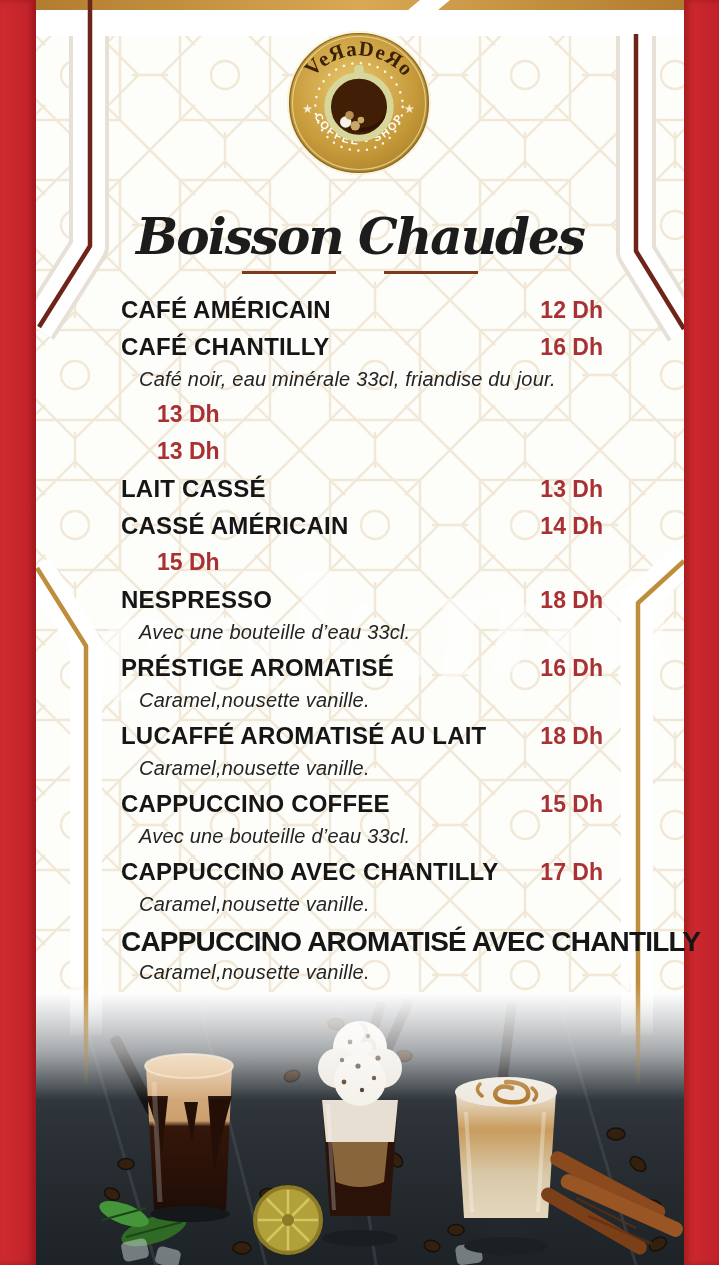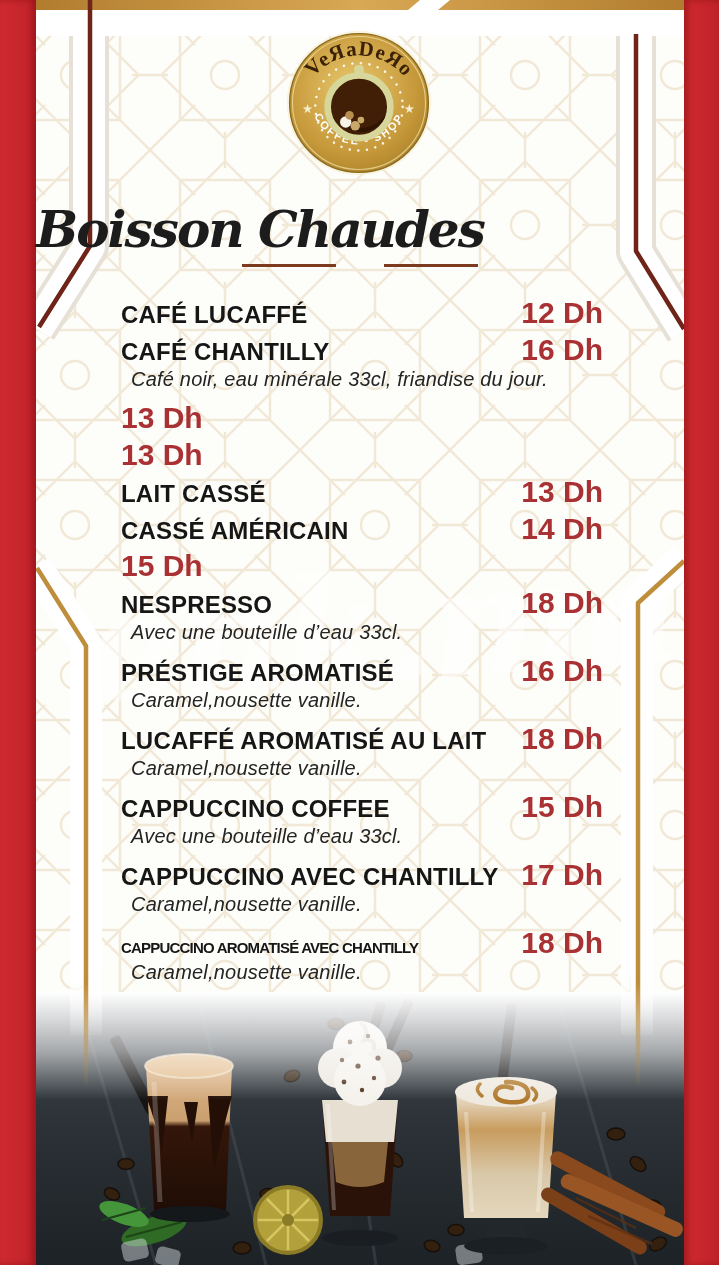--- a/index.html
+++ b/index.html
@@ -10,34 +10,34 @@
   }
   .layer{position:absolute;inset:0;pointer-events:none;}
   .z1{z-index:1}.z4{z-index:4}
 
   .side-band{position:absolute;top:0;bottom:0;width:36px;background:linear-gradient(90deg,#cf2a30,#c0222a);z-index:4;}
   .side-band.left{left:0;box-shadow:inset -4px 0 6px rgba(90,0,0,.35);}
   .side-band.right{right:0;width:35px;box-shadow:inset 4px 0 6px rgba(90,0,0,.35);}
 
   .logo{position:absolute;left:283px;top:27px;width:152px;height:152px;z-index:5;}
 
-  .title-wrap{position:absolute;left:36px;right:35px;top:205px;z-index:5;}
+  .title-wrap{position:absolute;left:36px;right:35px;top:212px;text-align:center;z-index:5;}
   .title{
     font-family:"DejaVu Serif",serif;font-style:italic;font-weight:bold;
     font-size:50px;color:#1c1c1c;letter-spacing:-2px;margin:0;line-height:1;
   }
   .title-underlines{display:flex;justify-content:center;gap:48px;margin-top:9px;}
   .title-underlines span{display:block;width:94px;height:3px;background:#7c3a1e;}
 
   .menu{position:absolute;left:121px;right:116px;top:296px;z-index:5;}
   .menu-row{display:flex;justify-content:space-between;align-items:baseline;height:31px;margin-bottom:6px;}
   .item-name{font-weight:bold;font-size:24px;color:#161616;letter-spacing:.2px;white-space:nowrap;}
-  .menu-row.condensed .item-name{font-size:15px;letter-spacing:-.8px;}
-  .item-price{font-weight:bold;font-size:30px;color:#a93134;white-space:nowrap;}
-  .item-desc{font-style:italic;font-size:20px;color:#242424;margin:-2px 0 10px 10px;letter-spacing:.2px;}
+  .menu-row.condensed .item-name{font-size:28px;letter-spacing:-.8px;}
+  .item-price{font-weight:bold;font-size:23px;color:#a93134;white-space:nowrap;margin-left:36px;}
+  .item-desc{font-style:italic;font-size:20px;color:#242424;margin:-2px 0 10px 18px;letter-spacing:.2px;}
 
   .watermark{
     position:absolute;left:85px;top:540px;z-index:2;
     font-family:"DejaVu Serif",serif;font-style:italic;font-weight:bold;
     font-size:150px;color:rgba(255,255,255,.5);transform:rotate(-4deg);
     letter-spacing:-4px;white-space:nowrap;
   }
 
   .photo{position:absolute;left:36px;right:35px;top:992px;bottom:0;z-index:3;}
   .photo svg{display:block;width:100%;height:100%;}
@@ -277,21 +277,21 @@
   <div class="title-wrap">
     <h1 class="title">Boisson Chaudes</h1>
     <div class="title-underlines">
       <span></span>
       <span></span>
     </div>
   </div>
 
   <div class="menu">
       <div class="menu-row">
-        <span class="item-name">CAFÉ LUCAFFÉ</span>
+        <span class="item-name">CAFÉ AMÉRICAIN</span>
         <span class="item-price">12 Dh</span>
       </div>
       <div class="menu-row">
         <span class="item-name">CAFÉ CHANTILLY</span>
         <span class="item-price">16 Dh</span>
       </div>
       <div class="item-desc">Café noir, eau minérale 33cl, friandise du jour.</div>
       <div class="menu-row">
         <span class="item-price">13 Dh</span>
       </div>

